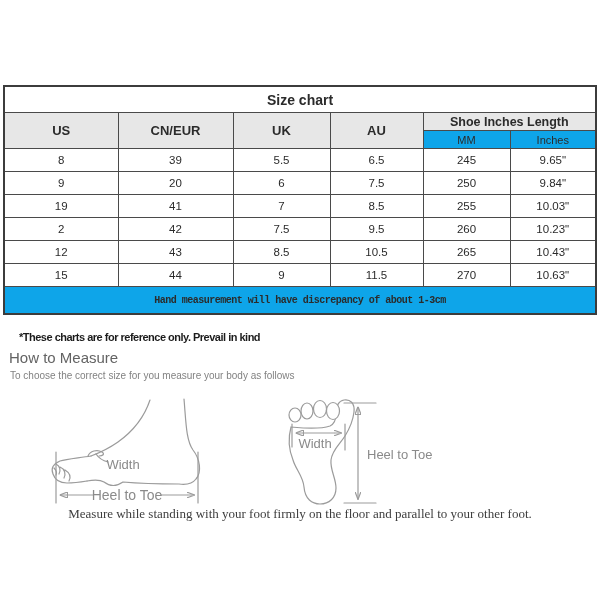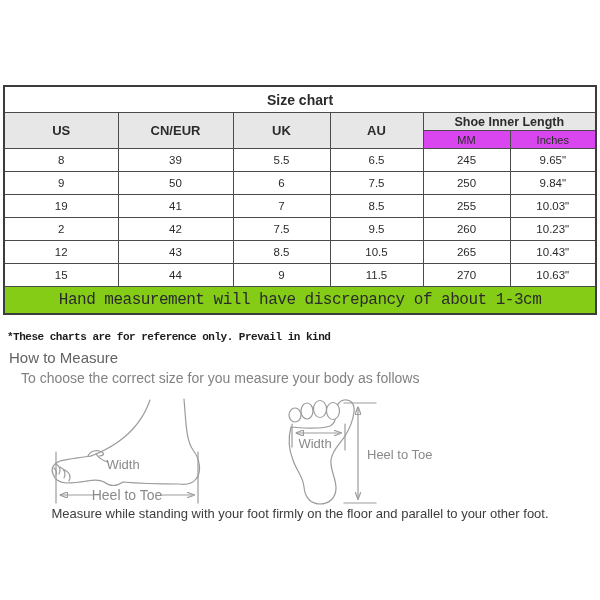--- a/index.html
+++ b/index.html
@@ -13,53 +13,53 @@
     border-collapse:collapse;table-layout:fixed;
     border:2px solid #3c3c3c;
   }
   .size-table th,.size-table td{
     border:1px solid #4a4a4a;text-align:center;vertical-align:middle;
     color:#2b2b2b;padding:0;overflow:hidden;white-space:nowrap;
   }
   .title-cell{height:25px;font-weight:bold;font-size:14px;background:#ffffff;}
   .col-head{background:#e7e7e7;font-size:13px;font-weight:bold;}
   .inner-head{height:17px;font-size:12.5px;}
-  .sub-head{background:#d946ef;height:17px;font-size:11px;font-weight:normal;color:#333;}
+  .sub-head{background:#0ea5e9;height:17px;font-size:11px;font-weight:normal;color:#333;}
   .data-cell{height:22px;font-size:11.5px;color:#333;}
   .footnote-cell{
-    height:26px;font-family:"Liberation Mono",monospace;font-weight:normal;
-    font-size:16px;letter-spacing:-0.5px;color:#1c1c1c;background:#84cc16;
+    height:26px;font-family:"Liberation Mono",monospace;font-weight:bold;
+    font-size:10px;letter-spacing:-0.5px;color:#1c1c1c;background:#0ea5e9;
   }
   
   .reference-note{
-    position:absolute;left:7px;top:331px;
-    font-family:Liberation Mono, monospace;font-weight:bold;
+    position:absolute;left:19px;top:331px;
+    font-family:Liberation Sans, sans-serif;font-weight:bold;
     font-size:11px;letter-spacing:-0.5px;color:#1c1c1c;
   }
   .htm-heading{
     position:absolute;left:9px;top:349px;
     font-size:15px;color:#636363;
   }
   .htm-intro{
-    position:absolute;left:21px;top:370px;
-    font-size:14px;color:#828282;
+    position:absolute;left:10px;top:370px;
+    font-size:10px;color:#828282;
   }
   
   .diagram-svg{position:absolute;left:0;top:388px;}
   .diagram-svg path,.diagram-svg line,.diagram-svg ellipse{
     fill:none;stroke:#9b9b9b;stroke-width:1.2;stroke-linecap:round;
   }
   .diagram-svg ellipse{fill:#ffffff;}
   .diagram-svg text{
     fill:#8a8a8a;stroke:none;font-family:"Liberation Sans",sans-serif;
   }
   
   .measure-caption{
     position:absolute;left:0;top:506px;width:600px;text-align:center;
-    font-size:13px;color:#3d3d3d;
+    font-size:13px;color:#3d3d3d;font-family:Liberation Serif, serif;
   }
 </style>
 </head>
 <body>
 
 <table class="size-table">
   <colgroup>
     <col style="width:114px">
       <col style="width:115px">
       <col style="width:97px">
@@ -69,37 +69,37 @@
   </colgroup>
   <tbody>
     <tr>
       <td colspan="6" class="title-cell">Size chart</td>
     </tr>
     <tr>
       <th rowspan="2" class="col-head">US</th>
       <th rowspan="2" class="col-head">CN/EUR</th>
       <th rowspan="2" class="col-head">UK</th>
       <th rowspan="2" class="col-head">AU</th>
-      <th colspan="2" class="col-head inner-head">Shoe Inner Length</th>
+      <th colspan="2" class="col-head inner-head">Shoe Inches Length</th>
     </tr>
     <tr>
       <th class="sub-head">MM</th>
       <th class="sub-head">Inches</th>
     </tr>
     <tr>
       <td class="data-cell">8</td>
       <td class="data-cell">39</td>
       <td class="data-cell">5.5</td>
       <td class="data-cell">6.5</td>
       <td class="data-cell">245</td>
       <td class="data-cell">9.65"</td>
     </tr>
     <tr>
       <td class="data-cell">9</td>
-      <td class="data-cell">50</td>
+      <td class="data-cell">20</td>
       <td class="data-cell">6</td>
       <td class="data-cell">7.5</td>
       <td class="data-cell">250</td>
       <td class="data-cell">9.84"</td>
     </tr>
     <tr>
       <td class="data-cell">19</td>
       <td class="data-cell">41</td>
       <td class="data-cell">7</td>
       <td class="data-cell">8.5</td>

